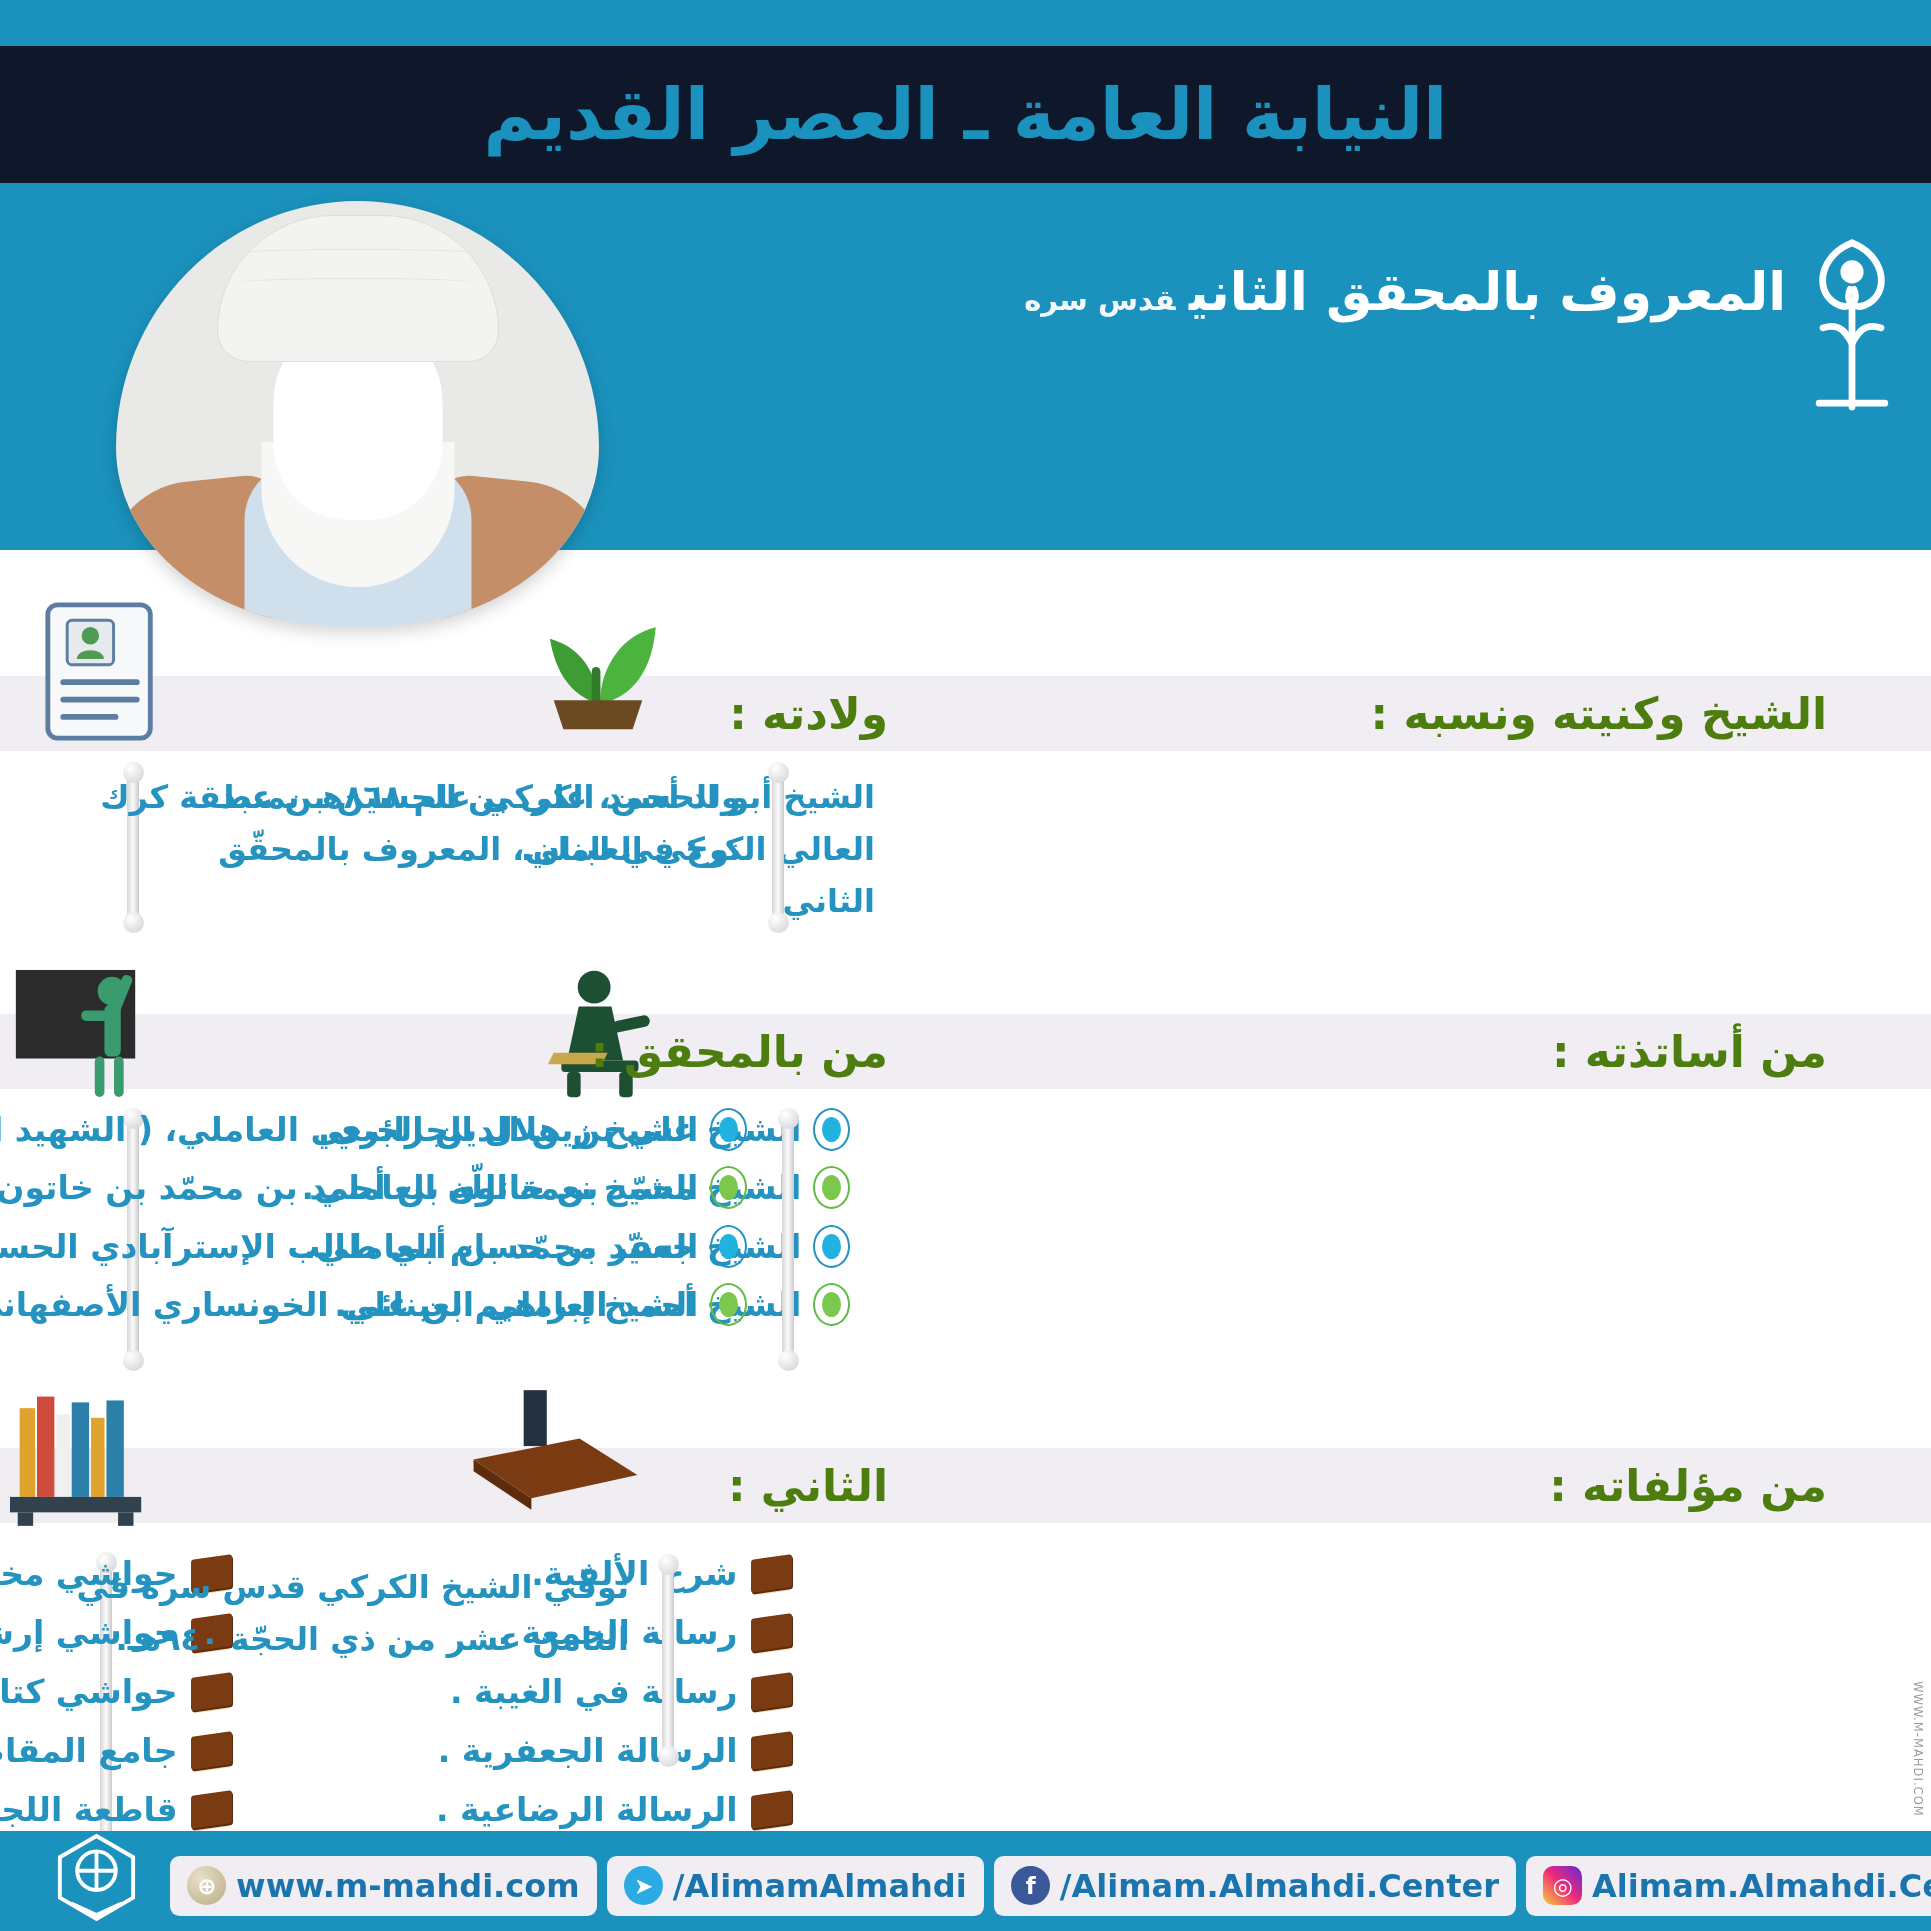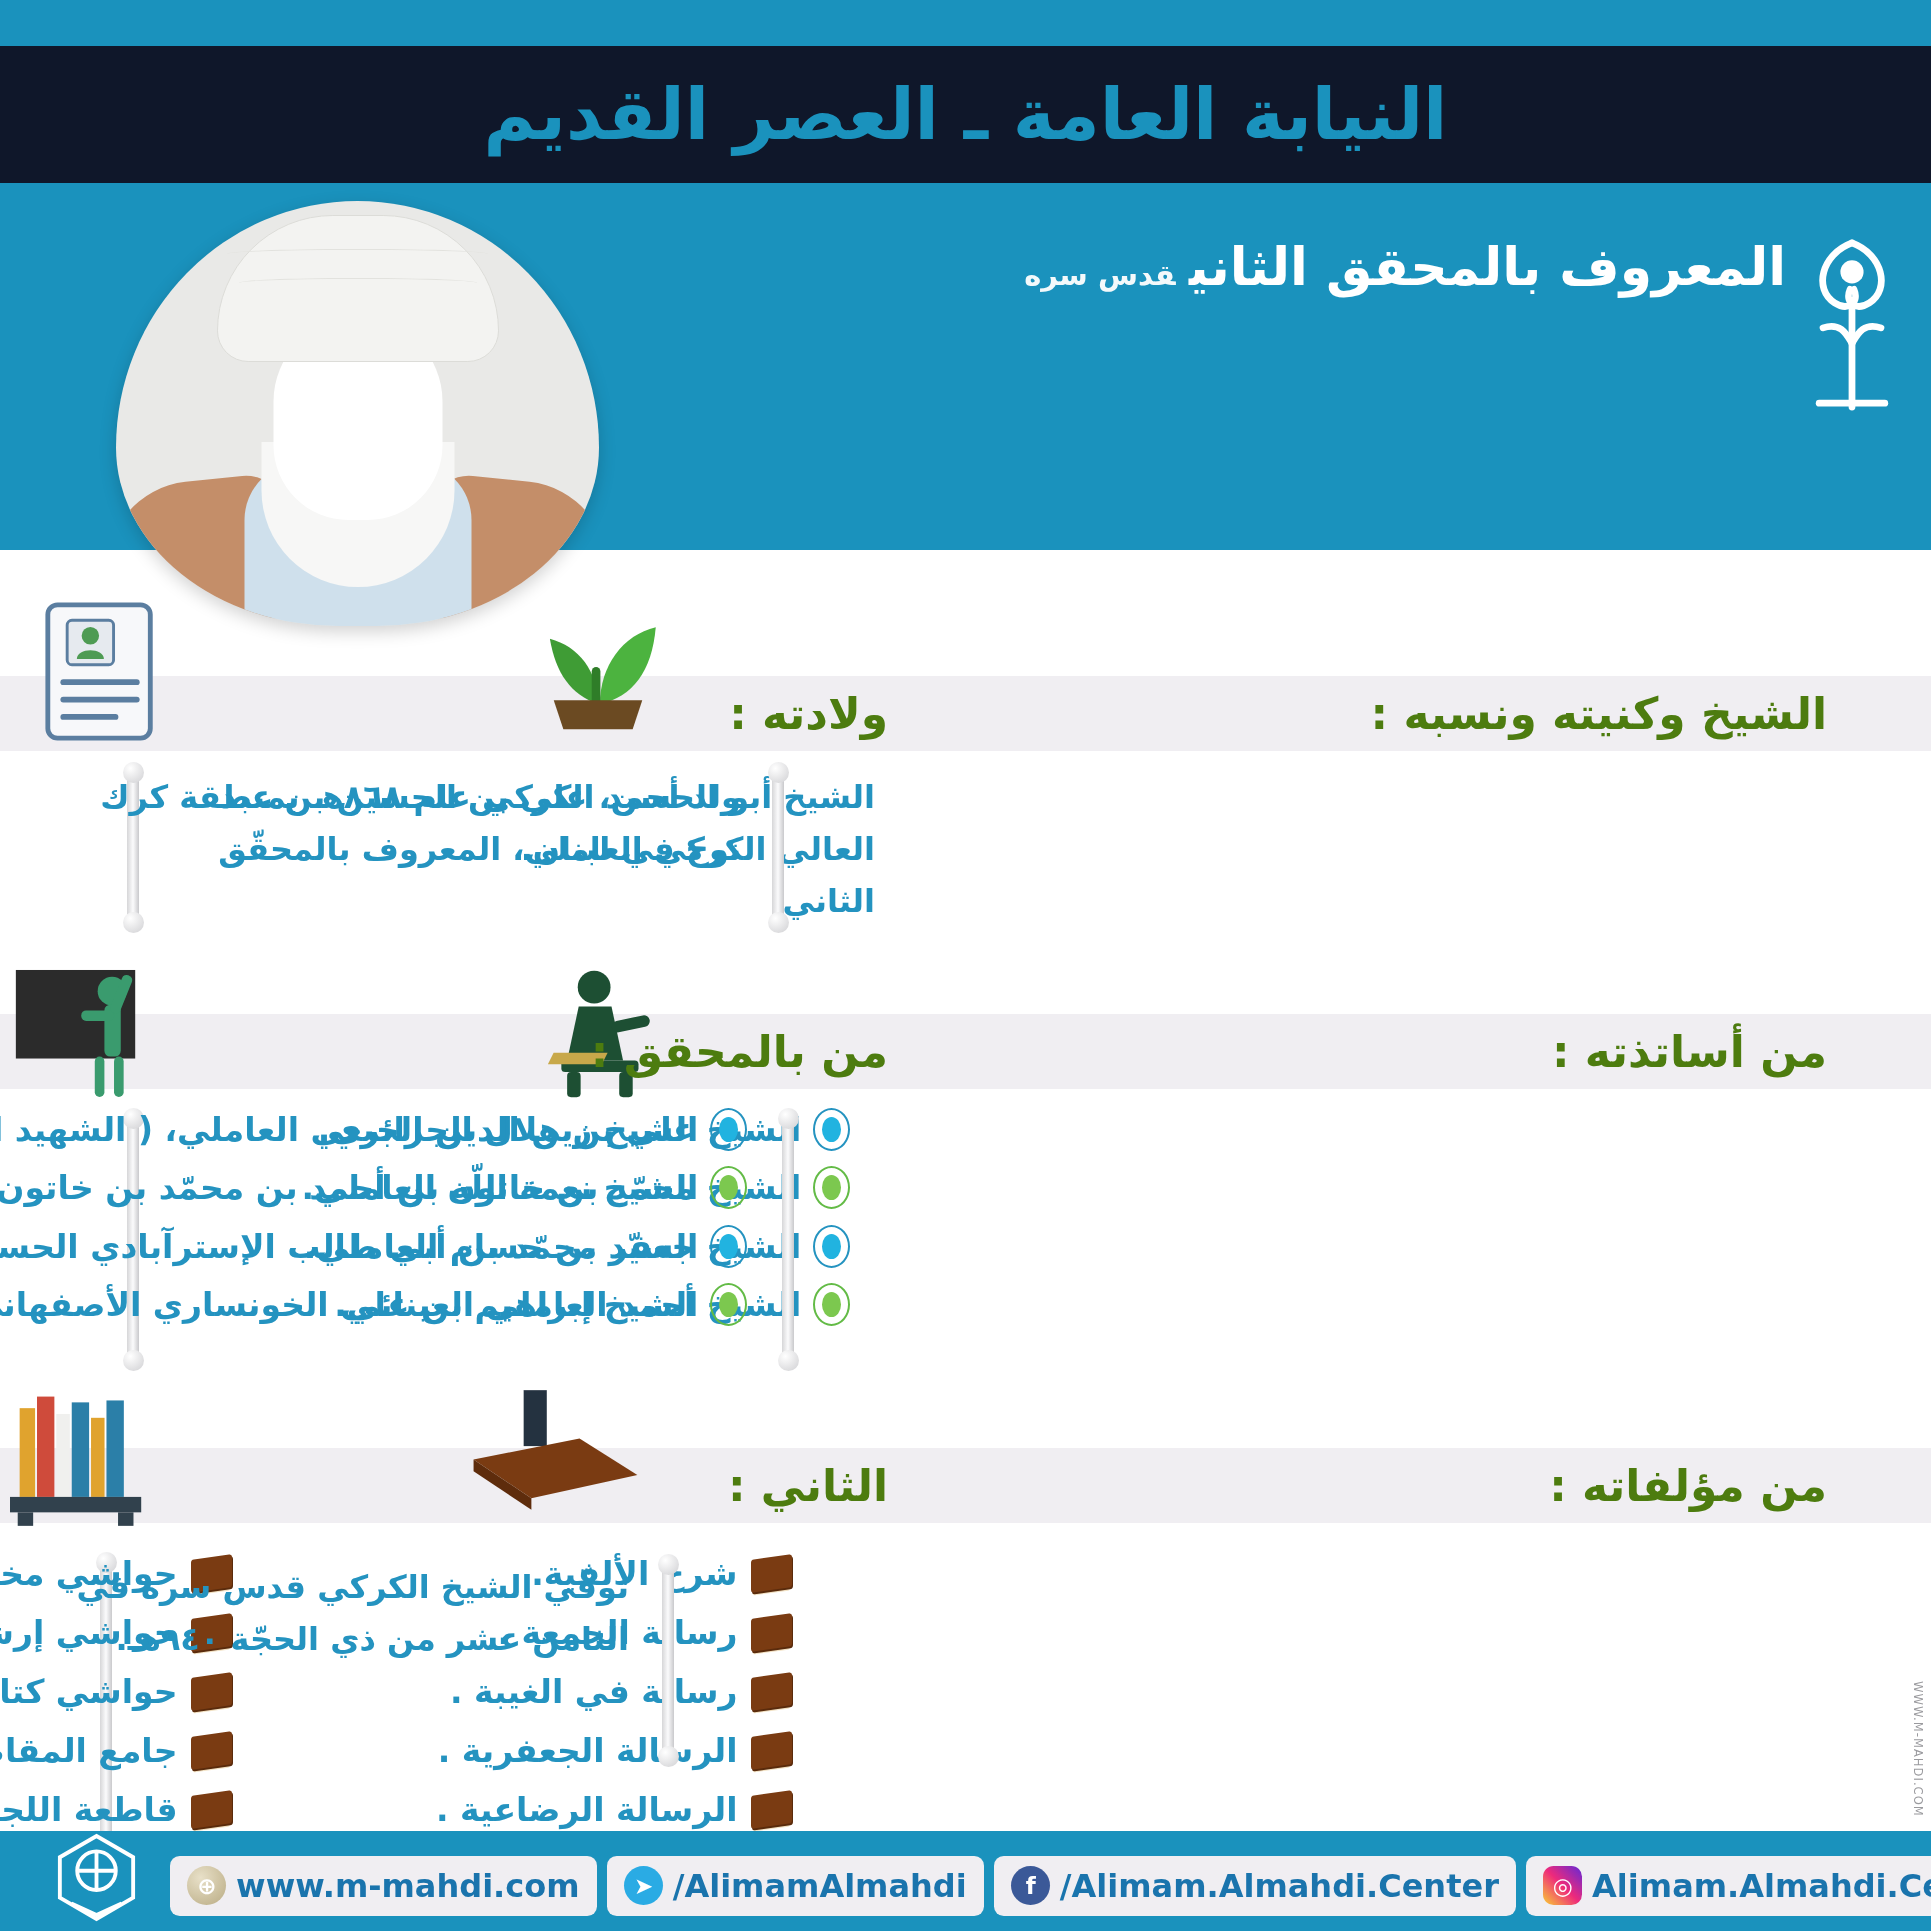--- a/index.html
+++ b/index.html
@@ -61,21 +61,21 @@
     position:absolute;left:50%;bottom:0;transform:translateX(-50%);
     width:227px;height:164px;background:#cfe0ec;border-radius:58px 58px 0 0;
   }
 
   
   .heroname{
     position:absolute;right:145px;top:232px;width:1139px;
     text-align:right;color:#ffffff;direction:rtl;
   }
   .heroname .l1{font-size:54px;font-weight:bold;line-height:1.35;white-space:nowrap;}
-  .heroname .l2{font-size:52px;font-weight:bold;line-height:1.35;white-space:nowrap;}
+  .heroname .l2{font-size:52px;font-weight:bold;line-height:1.35;margin-top:25px;white-space:nowrap;}
   .heroname .hon{font-size:29px;opacity:.95;margin-inline-start:13.5px;}
 
   .ornament{
     position:absolute;right:21px;top:214px;width:116px;height:222px;
   }
 
   
   .band{position:absolute;left:0;width:1931px;height:75px;background:#f0eef2;}
   .hdr{
     position:absolute;height:75px;display:flex;align-items:center;

